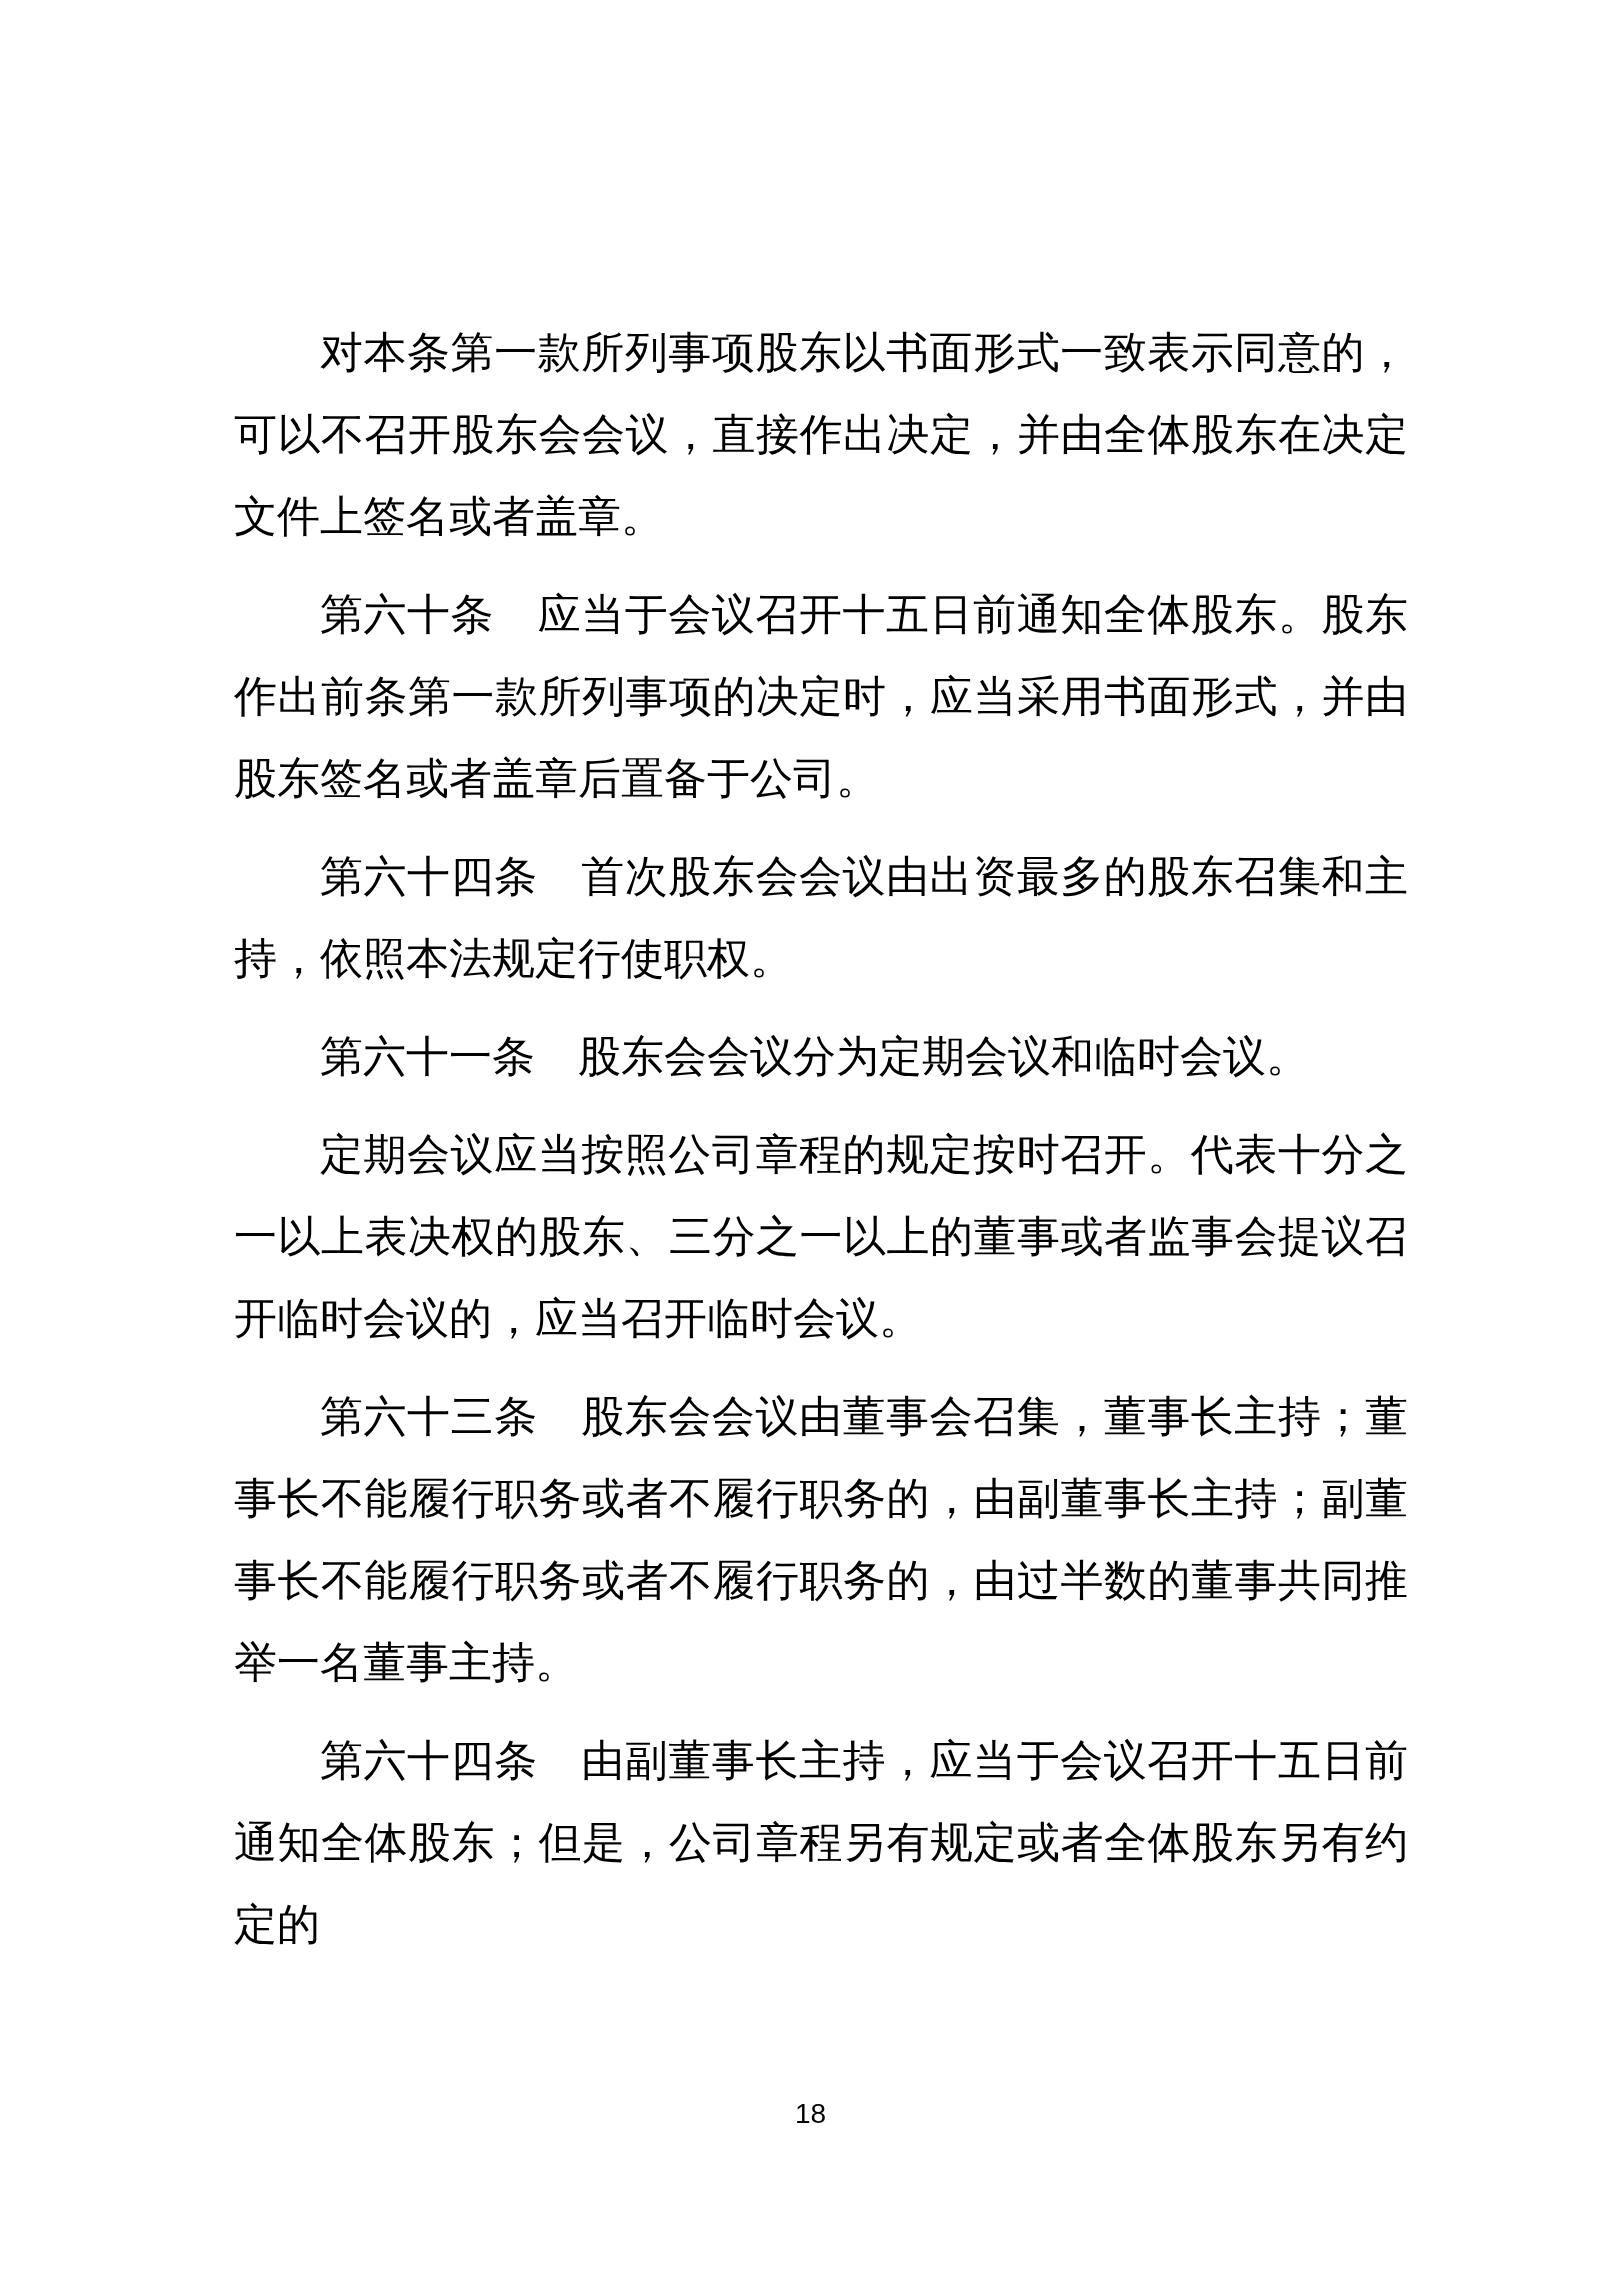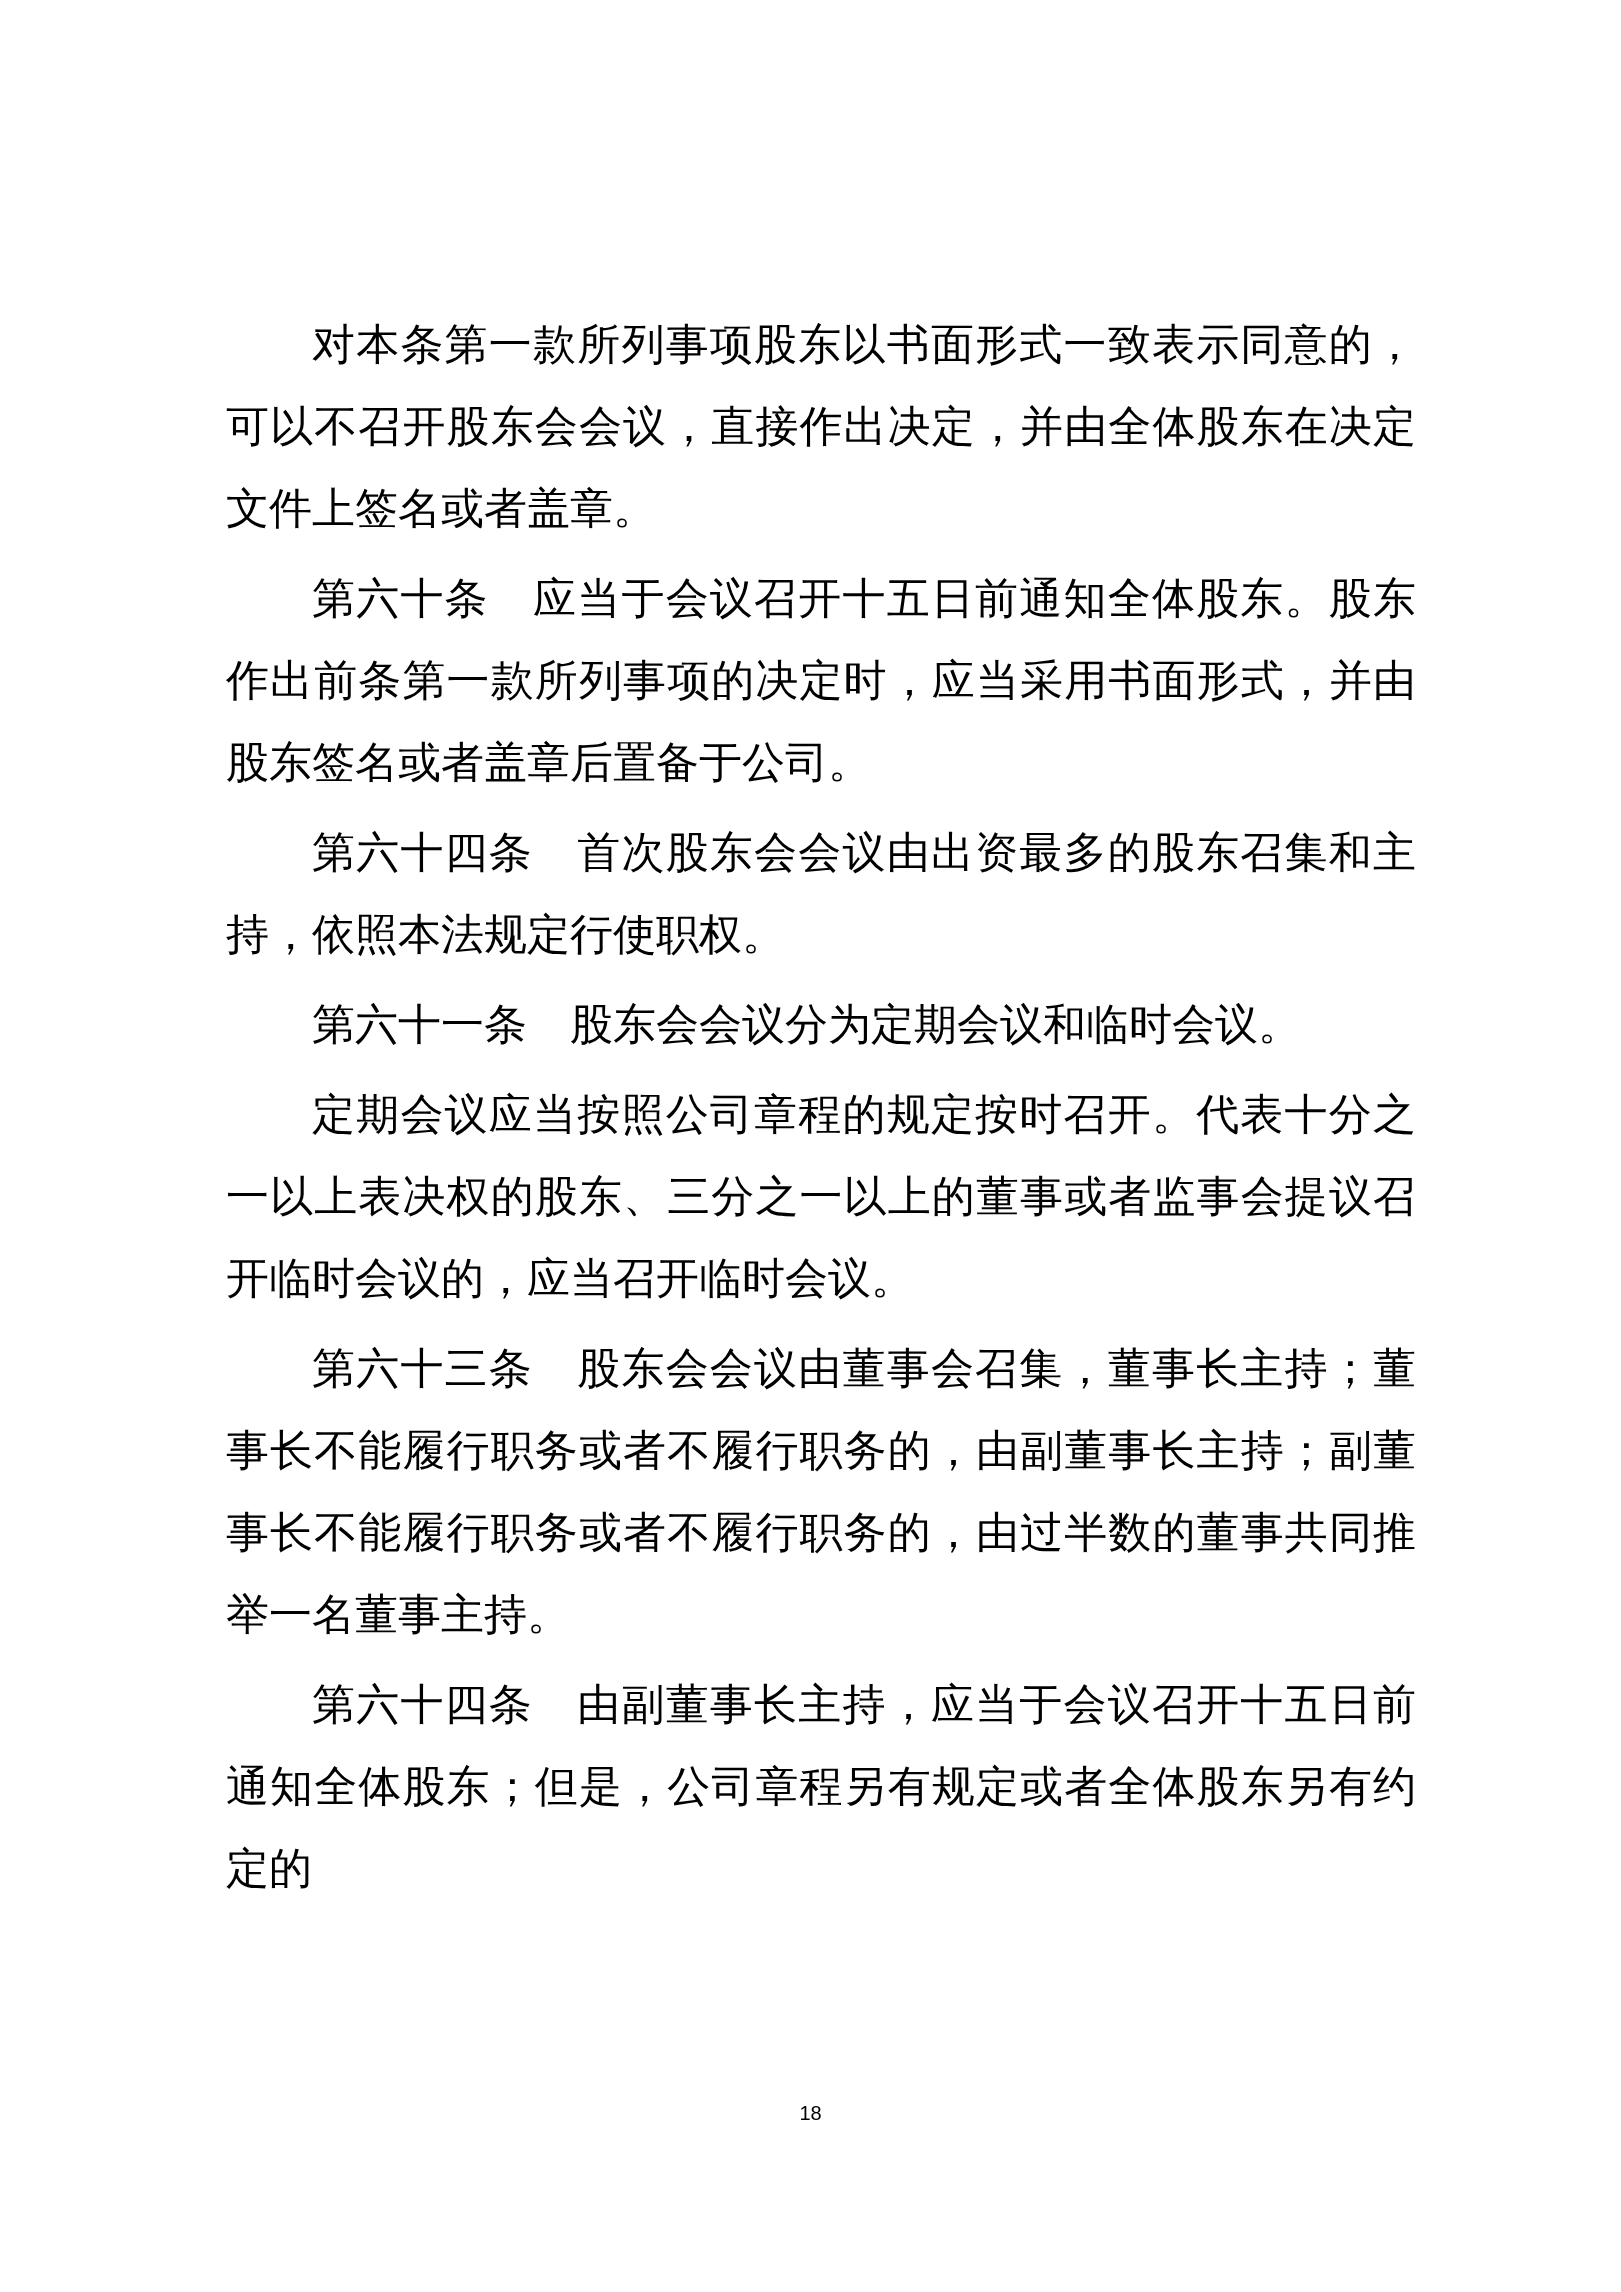--- a/index.html
+++ b/index.html
@@ -29,32 +29,32 @@
     top: 296px;
     width: 1206px;
     font-size: 43px;
     line-height: 82px;
     text-align: justify;
     line-break: strict;
     word-break: normal;
     letter-spacing: 0;
   }
   .content p {
-    margin: 8px;
+    margin: 16px;
     padding: 0;
     text-indent: 2em;
   }
   .footer {
     position: absolute;
     left: 0;
     top: 2094px;
     width: 1621px;
     text-align: center;
     font-family: "Liberation Sans", "DejaVu Sans", sans-serif;
-    font-size: 20px;
+    font-size: 28px;
     line-height: 39px;
     color: #000000;
   }
 </style>
 </head>
 <body>
 
 <div class="page">
 
   <div class="content">

